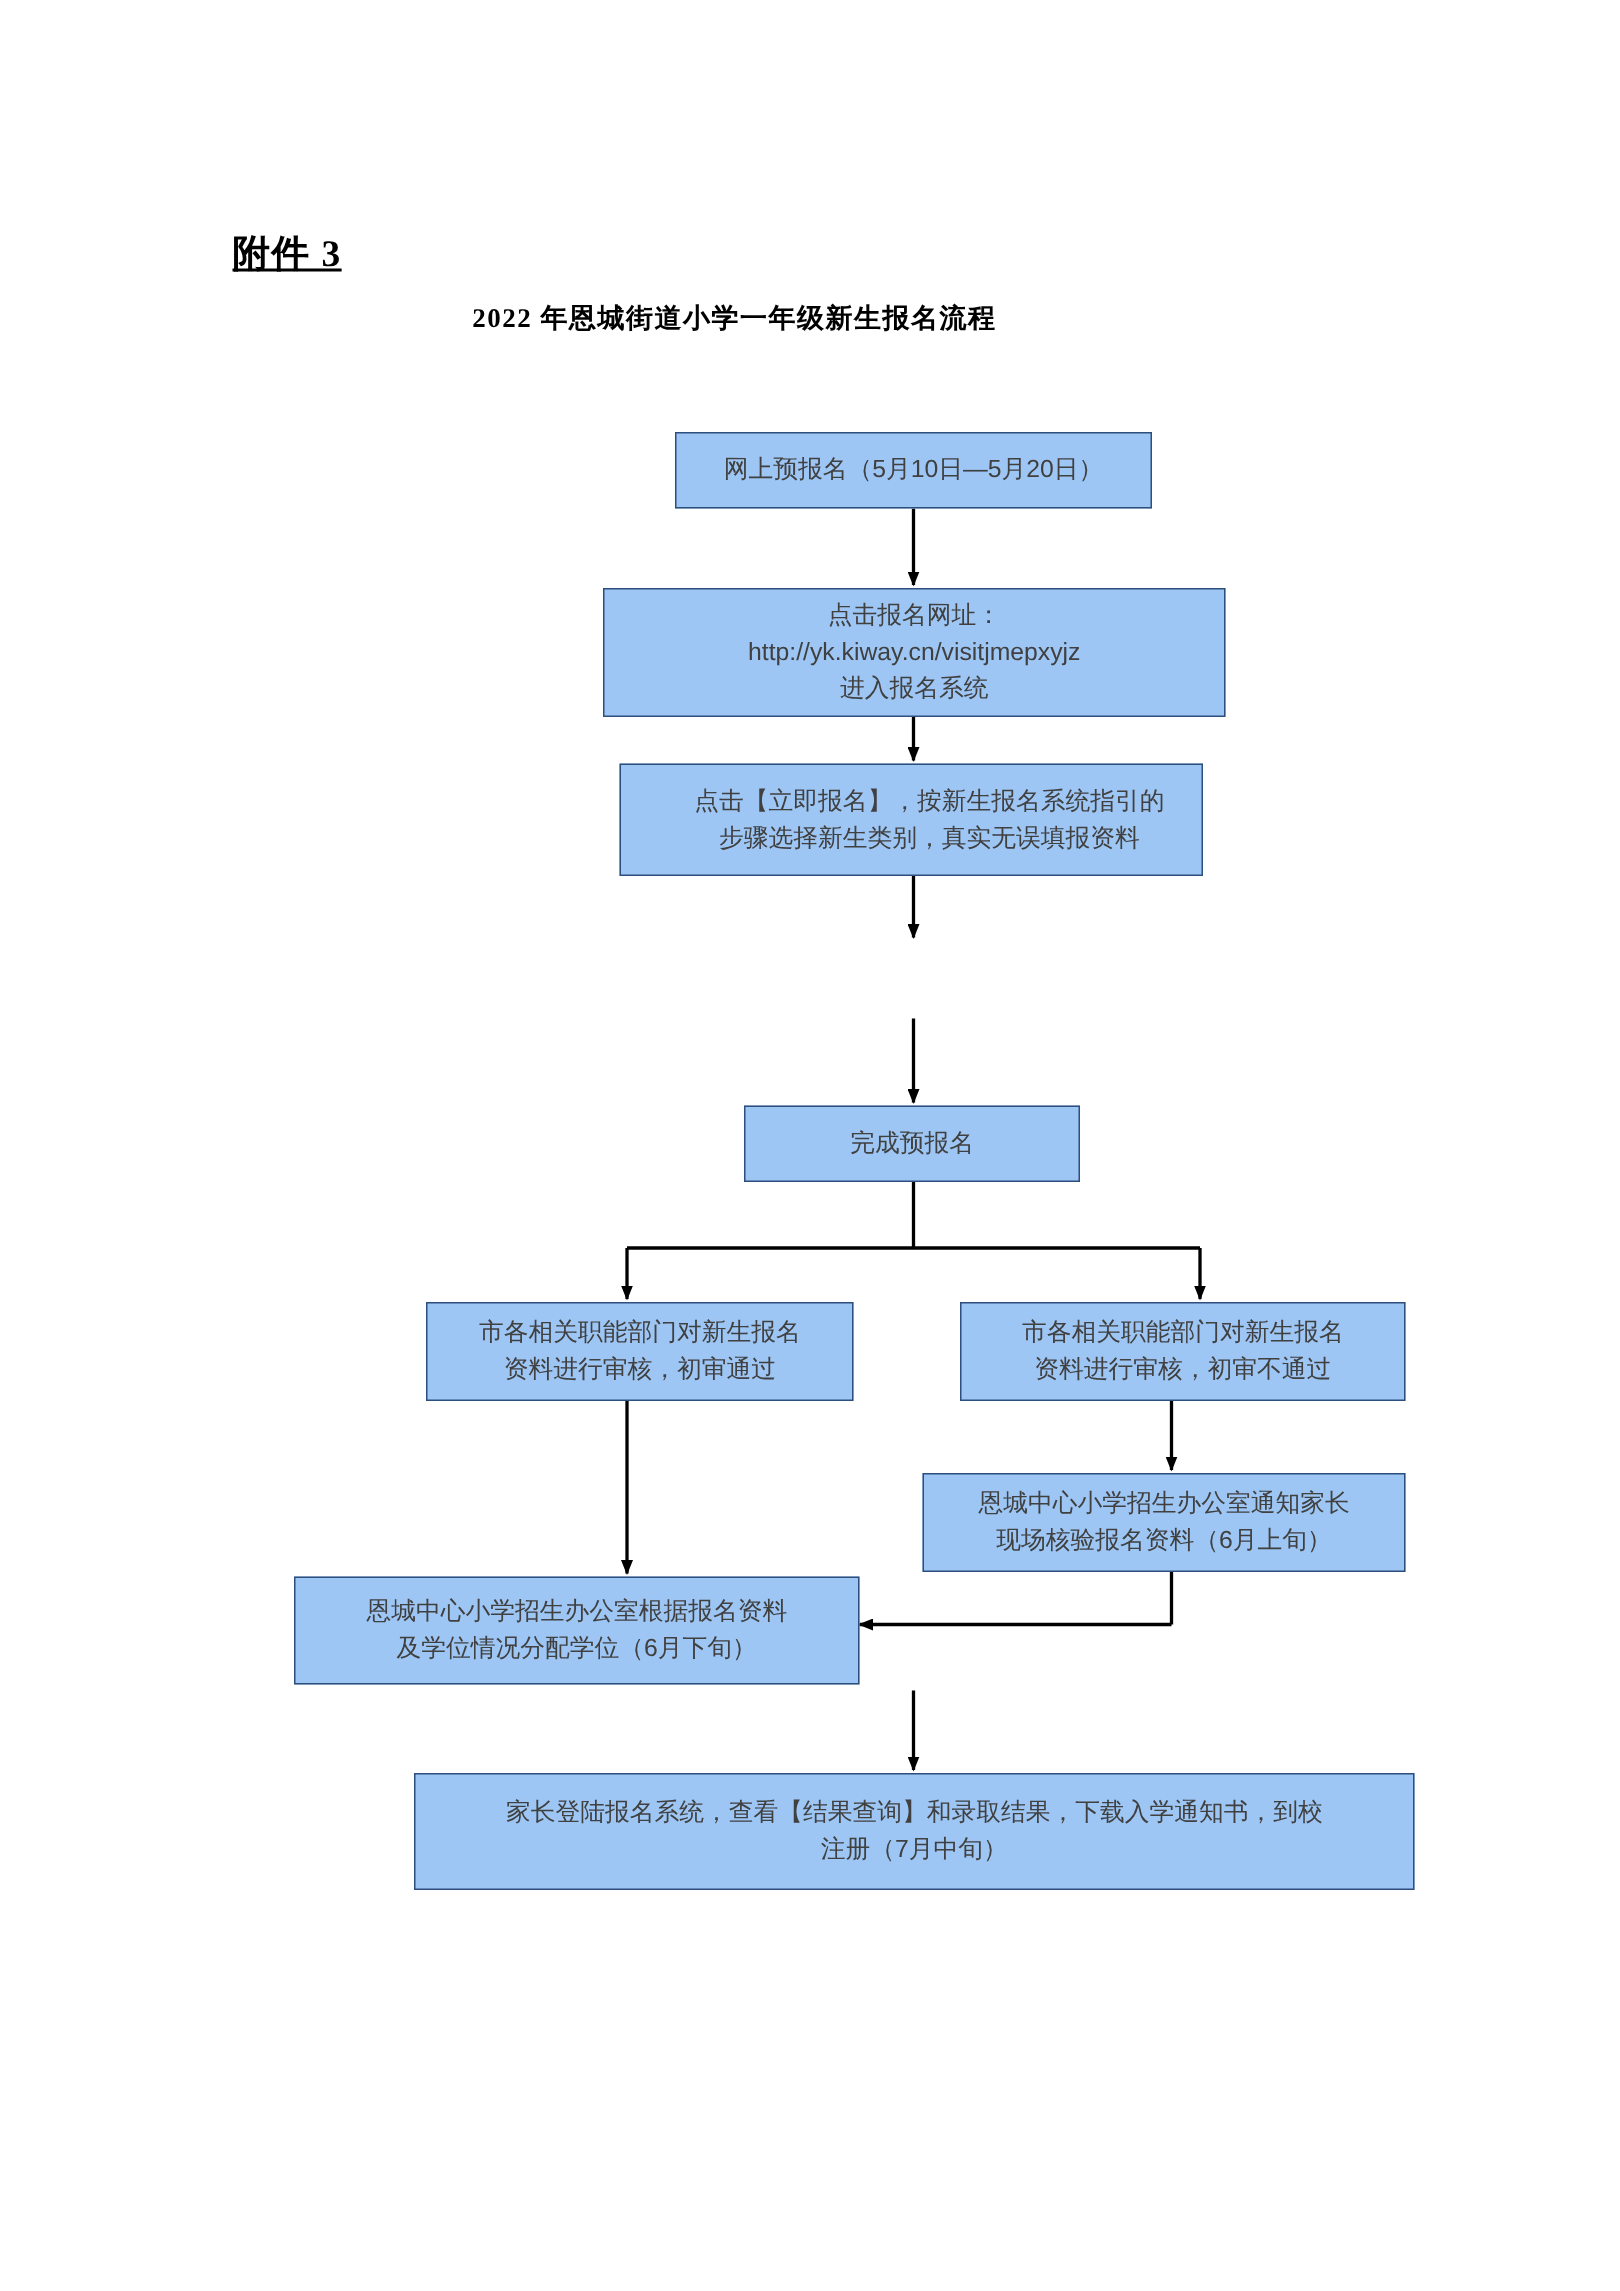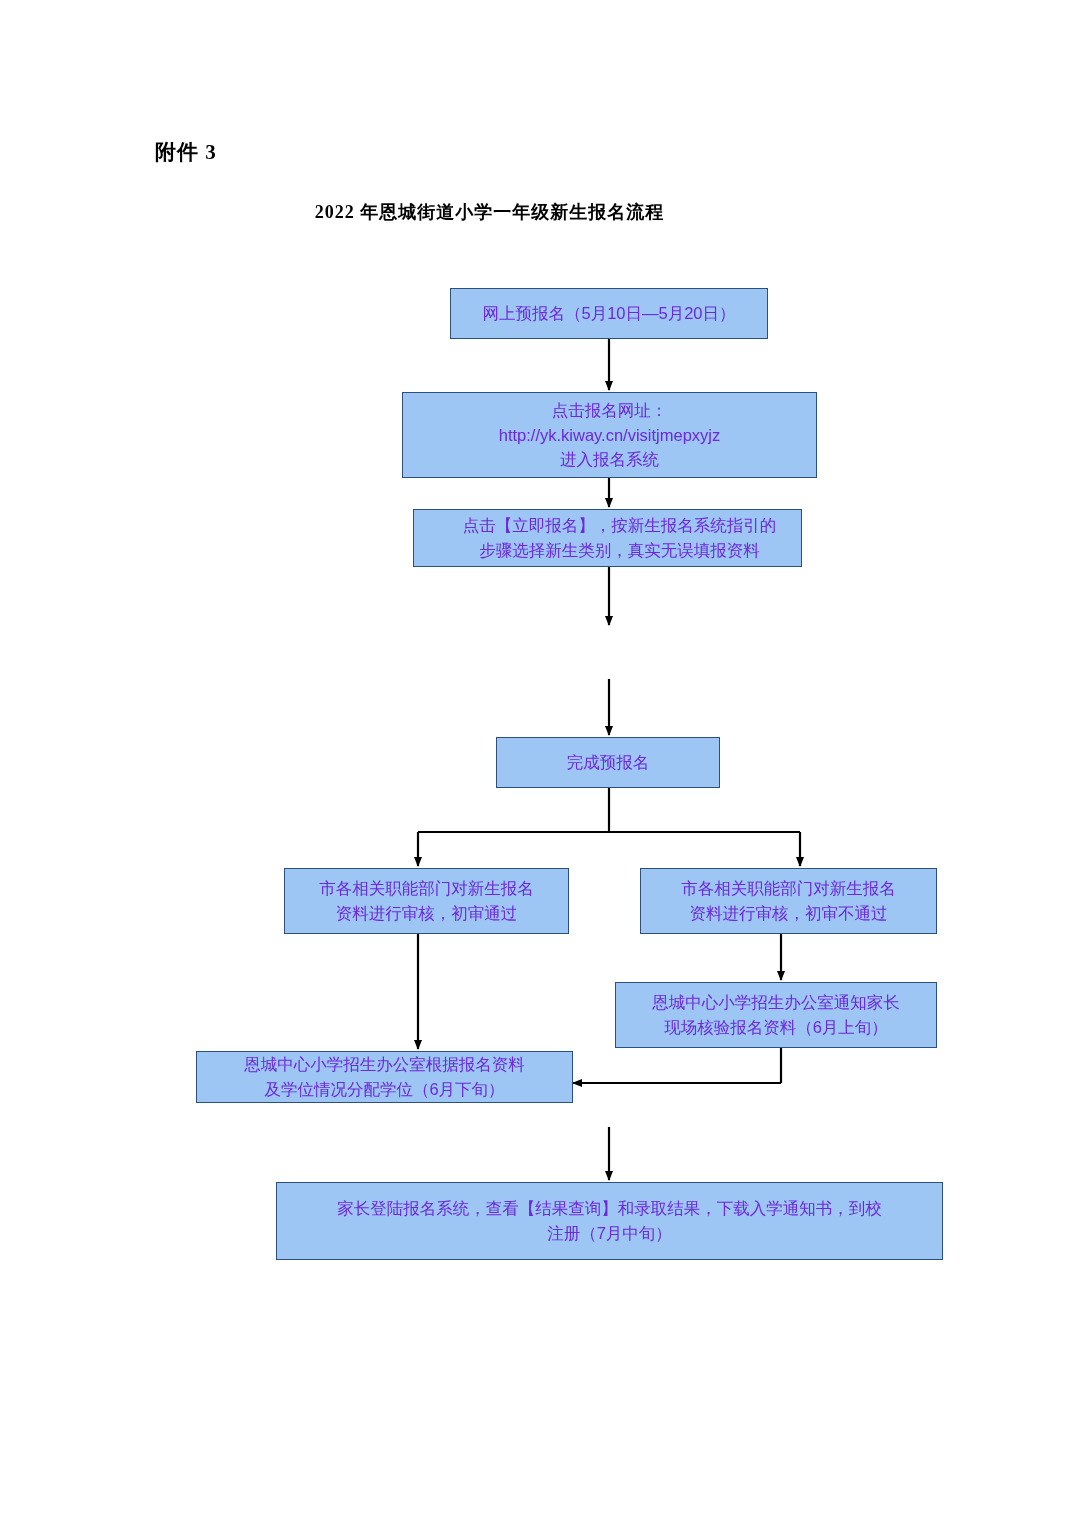--- a/index.html
+++ b/index.html
@@ -16,25 +16,26 @@
     overflow: hidden;
   }
   .page {
     position: relative;
     width: 1080px;
     height: 1527px;
   }
   .attachment-label {
     position: absolute;
     left: 155px;
-    top: 138px;
+    top: 152px;
     font-family: "Liberation Serif", serif;
     font-weight: bold;
-    font-size: 21px;
+    font-size: 25px;
     letter-spacing: 1px;
+    text-decoration: underline;
   }
   .doc-title {
     position: absolute;
     left: 0;
     top: 200px;
     width: 979px;
     text-align: center;
     font-family: "Liberation Serif", serif;
     font-weight: bold;
     font-size: 18px;
@@ -52,21 +53,21 @@
     box-sizing: border-box;
     background: #9DC6F5;
     border: 1.5px solid #2d4f7c;
     display: flex;
     align-items: center;
     justify-content: center;
     text-align: center;
     font-family: "Liberation Sans", sans-serif;
     font-size: 16.5px;
     line-height: 1.5;
-    color: #6d28d9;
+    color: #404040;
     padding: 4px 8px;
   }
   .node .txt {
     display: block;
     width: 100%;
     white-space: pre-line;
   }
   svg.edges {
     position: absolute;
     left: 0;
@@ -121,21 +122,21 @@
     <div class="node" style="left:450px; top:288px; width:318px; height:51px;">
       <span class="txt">网上预报名（5月10日—5月20日）</span>
     </div>
 
     <div class="node" style="left:402px; top:392px; width:415px; height:86px;text-align:center;">
       <span class="txt">点击报名网址：
 http://yk.kiway.cn/visitjmepxyjz
 进入报名系统</span>
     </div>
 
-    <div class="node" style="left:413px; top:509px; width:389px; height:58px;padding-left:32px;">
+    <div class="node" style="left:413px; top:509px; width:389px; height:75px;padding-left:32px;">
       <span class="txt">点击【立即报名】，按新生报名系统指引的
 步骤选择新生类别，真实无误填报资料</span>
     </div>
 
 
     <div class="node" style="left:496px; top:737px; width:224px; height:51px;">
       <span class="txt">完成预报名</span>
     </div>
 
     <div class="node" style="left:284px; top:868px; width:285px; height:66px;">
@@ -146,21 +147,21 @@
     <div class="node" style="left:640px; top:868px; width:297px; height:66px;">
       <span class="txt">市各相关职能部门对新生报名
 资料进行审核，初审不通过</span>
     </div>
 
     <div class="node" style="left:615px; top:982px; width:322px; height:66px;">
       <span class="txt">恩城中心小学招生办公室通知家长
 现场核验报名资料（6月上旬）</span>
     </div>
 
-    <div class="node" style="left:196px; top:1051px; width:377px; height:52px;">
+    <div class="node" style="left:196px; top:1051px; width:377px; height:72px;">
       <span class="txt">恩城中心小学招生办公室根据报名资料
 及学位情况分配学位（6月下旬）</span>
     </div>
 
     <div class="node" style="left:276px; top:1182px; width:667px; height:78px;">
       <span class="txt">家长登陆报名系统，查看【结果查询】和录取结果，下载入学通知书，到校
 注册（7月中旬）</span>
     </div>
 
   </div>

